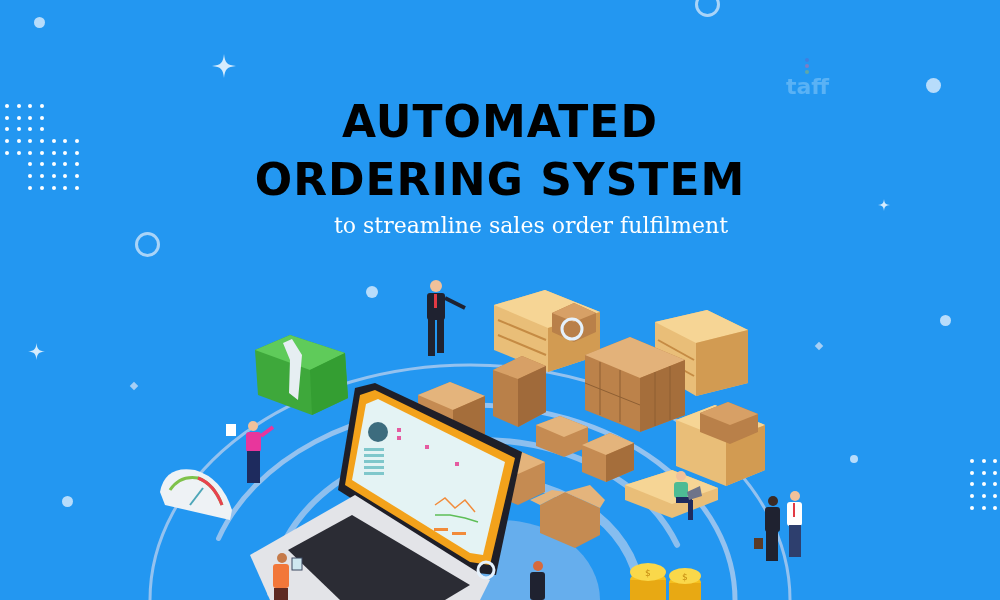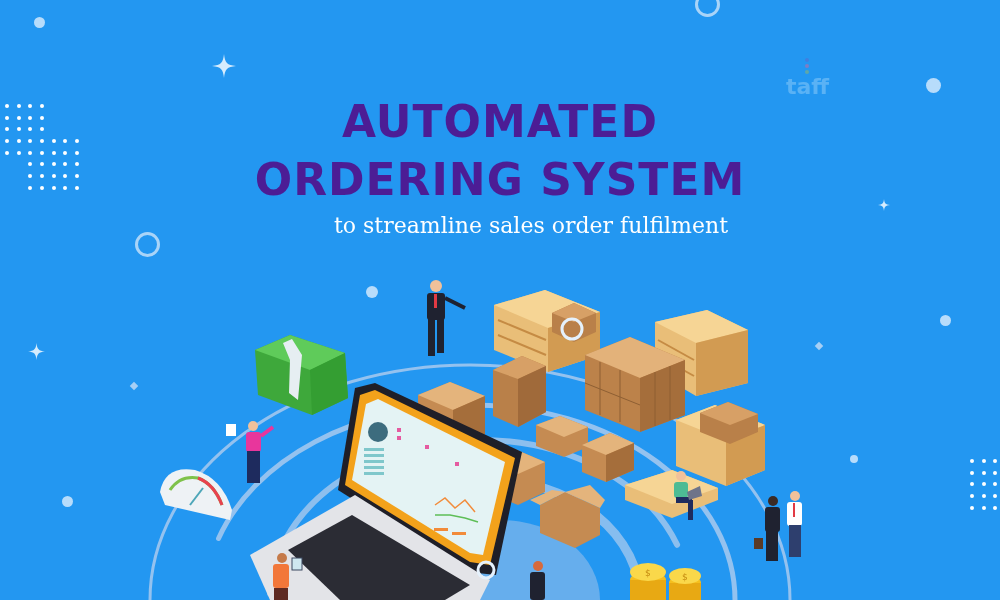--- a/index.html
+++ b/index.html
@@ -1,18 +1,18 @@
 <!DOCTYPE html>
 <html><head>
 <meta charset="utf-8">
 <style>
   html, body { margin: 0; padding: 0; }
   body { width: 1000px; height: 600px; overflow: hidden; background: #2397F1; position: relative; font-family: "DejaVu Sans", sans-serif; }
   .canvas { position: absolute; left: 0; top: 0; width: 1000px; height: 600px; background: #2397F1; overflow: hidden; }
-  .title { position: absolute; left: 0; width: 1000px; text-align: center; color: #4c1d95; font-family: "DejaVu Sans", sans-serif; font-weight: bold; letter-spacing: 1px; }
+  .title { position: absolute; left: 0; width: 1000px; text-align: center; color: #000000; font-family: "DejaVu Sans", sans-serif; font-weight: bold; letter-spacing: 1px; }
   .title.l1 { top: 97px; font-size: 44px; line-height: 50px; }
   .title.l2 { top: 155px; font-size: 44px; line-height: 50px; }
   .subtitle { position: absolute; left: 0; top: 211px; width: 1000px; text-align: center; color: #ffffff; font-family: "DejaVu Serif", serif; font-size: 22px; line-height: 30px; margin-left: 31px; }
   .logo { position: absolute; left: 786px; top: 58px; height: 26px; display: flex; align-items: center; flex-direction: column; }
   .logo-dots { display: flex; flex-direction: column; gap: 2px; margin-right: 2px; }
   .logo-dots span { width: 4px; height: 4px; border-radius: 50%; display: block; }
   .logo-text { font-family: "DejaVu Sans", sans-serif; font-weight: bold; font-size: 22px; color: #5AB2F5; letter-spacing: 0px; line-height: 26px; }
   .deco { position: absolute; }
   .dot-big { border-radius: 50%; background: #B7DCFB; }
   .ring { border-radius: 50%; border: 3px solid #A9D4F8; box-sizing: border-box; }

